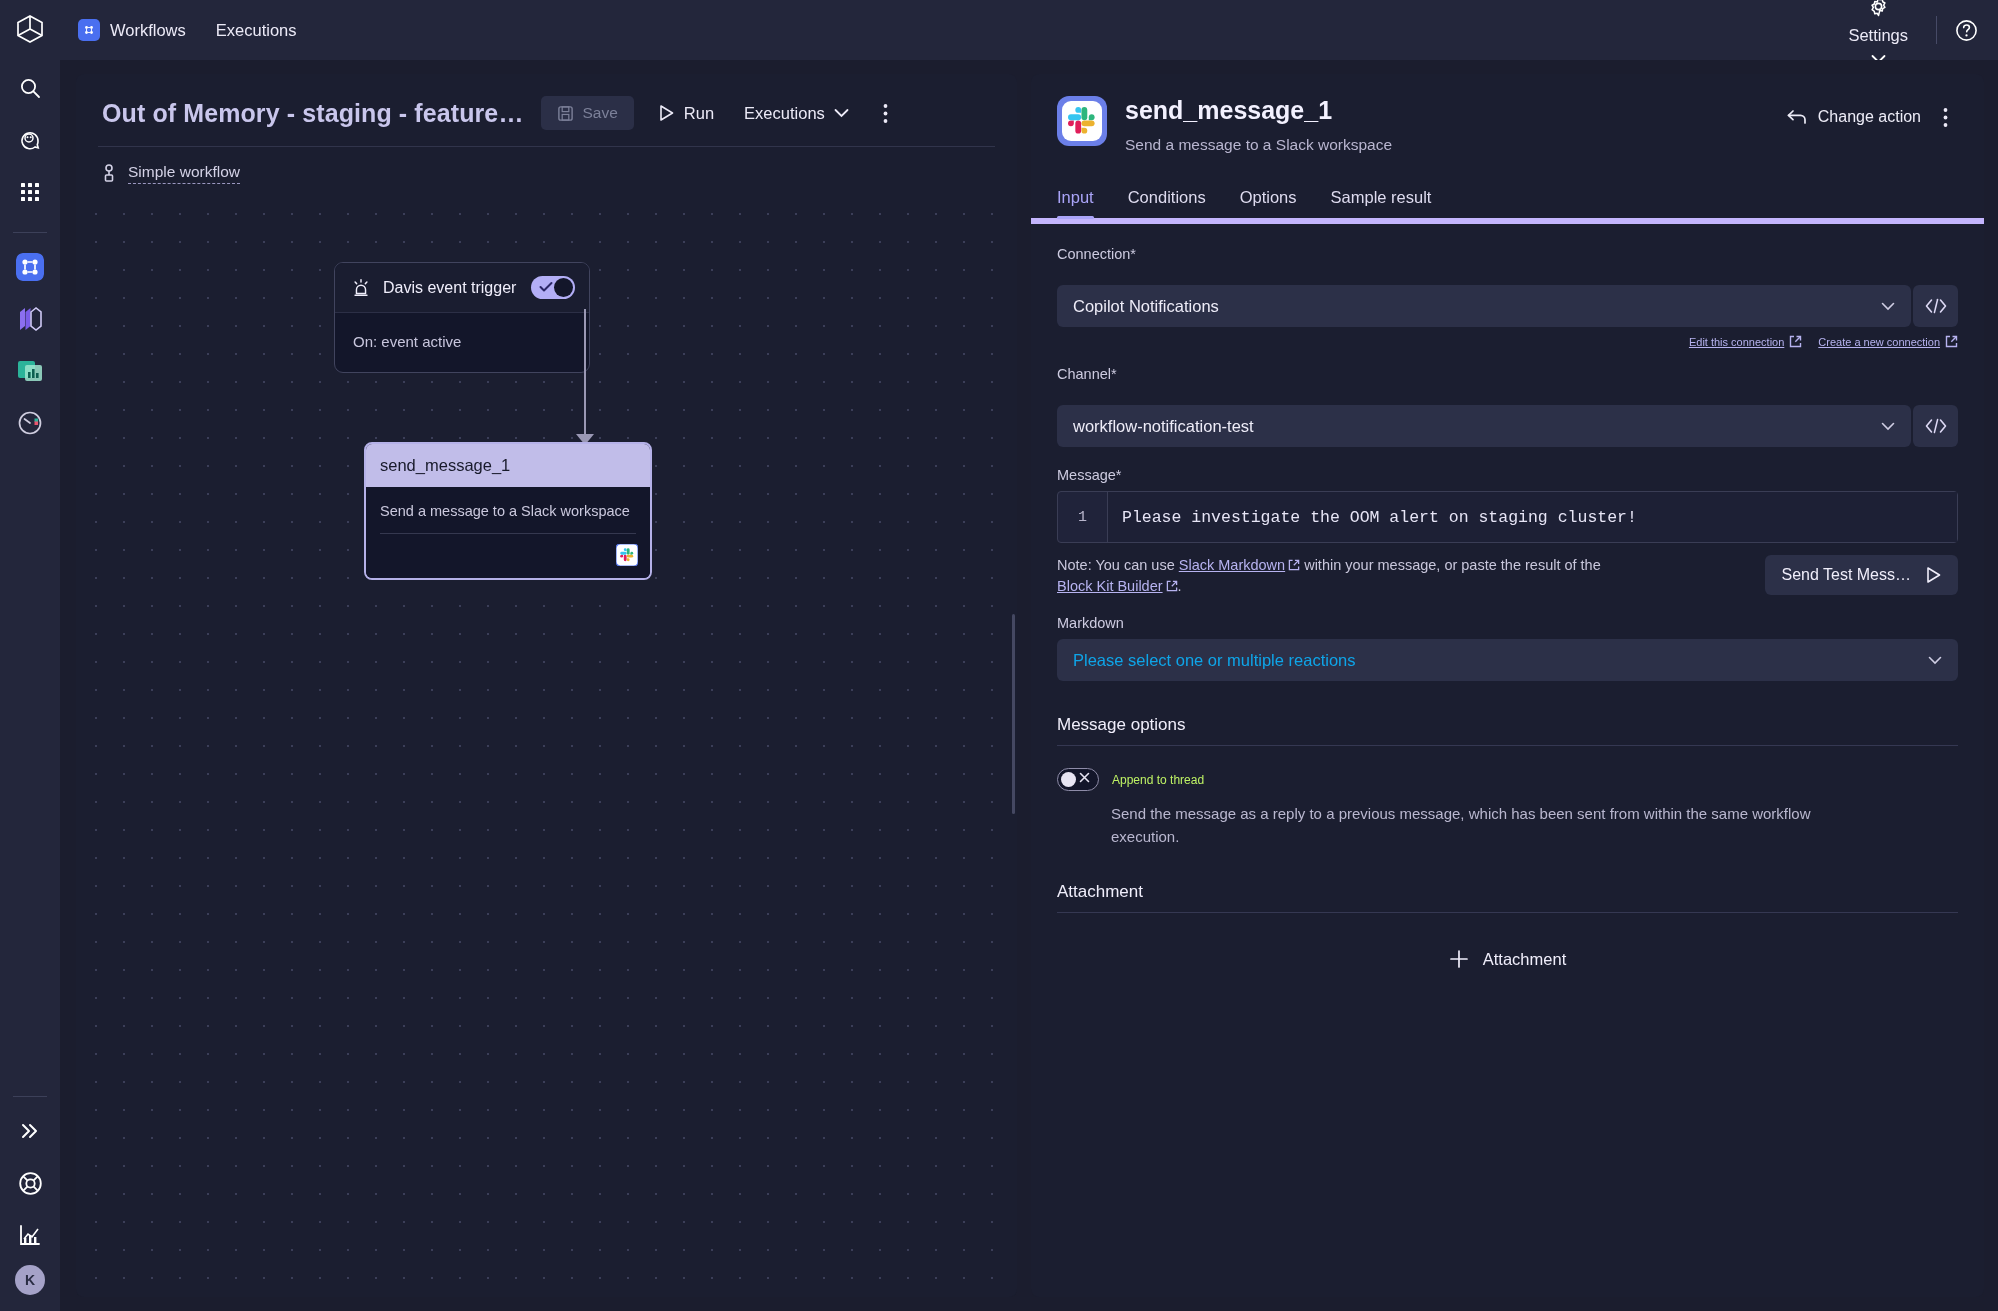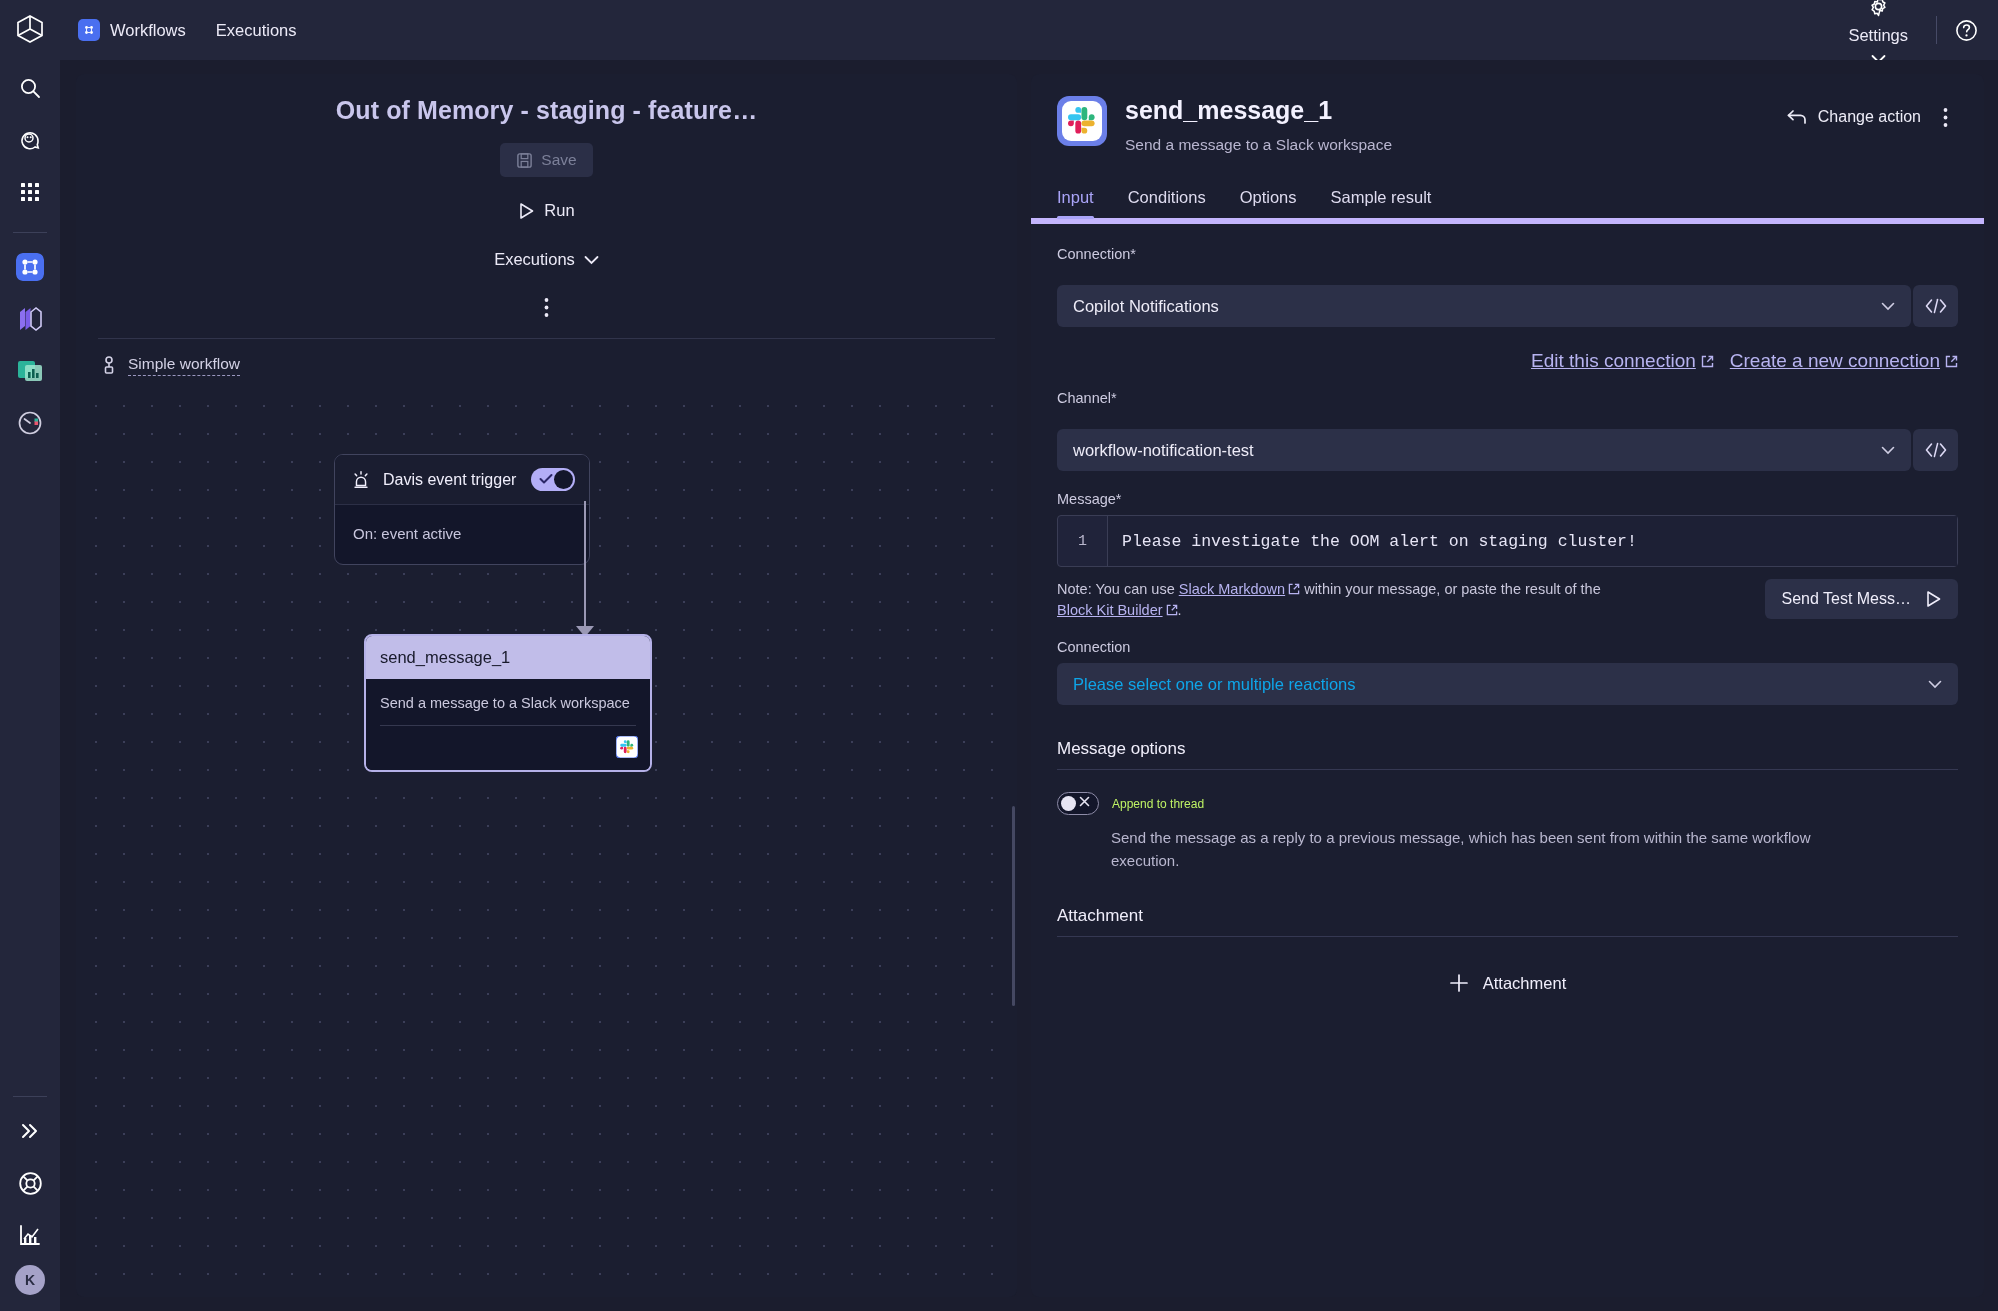--- a/index.html
+++ b/index.html
@@ -87,21 +87,20 @@
     background: #1b1e30;
     border-radius: 8px;
     display: flex; flex-direction: column;
     min-height: 0;
     position: relative;
     overflow: hidden;
   }
   .wf-header {
     display: flex; align-items: center; gap: 18px;
     padding: 22px 26px 16px 26px;
-    flex-direction: column;
   }
   .wf-title {
     font-size: 25px; font-weight: 700; color: #c9c6ec; letter-spacing: .1px;
     white-space: nowrap;
   }
   .save-btn {
     display: flex; align-items: center; gap: 8px;
     background: #2b2f47; color: #7c8099;
     border-radius: 5px; padding: 8px 16px; font-size: 15.5px;
     cursor: pointer;
@@ -234,21 +233,21 @@
   .select .caret { margin-left: auto; }
   .select.placeholder { color: #0ea5e9; }
   .code-btn {
     flex: 0 0 45px; width: 45px; height: 42px; background: #2c3048;
     border-radius: 6px; display:flex; align-items:center; justify-content:center;
     cursor: pointer; color: #ddd9f5; font-size: 15px;
     font-family: "Liberation Mono", monospace;
   }
   .links-row {
     display: flex; justify-content: flex-end; gap: 16px;
-    margin-top: 23px; font-size: 19px;
+    margin-top: 8px; font-size: 11px;
   }
   .lnk {
     color: #b7b3f0; text-decoration: underline; cursor: pointer;
     display: inline-flex; align-items: center; gap: 5px;
   }
   .block-msg { margin-top: 20px; }
   .editor {
     display: flex; background: #20233a; border: 1px solid #3a3d55; border-radius: 4px;
     height: 52px; align-items: stretch;
   }
@@ -717,21 +716,21 @@
                 <span>Send Test Mess…</span>
                 <span>
                   <svg width="17" height="18" viewBox="0 0 17 18">
                       <path d="M3 2 L14.5 9 L3 16 Z" fill="none" stroke="#f0eefb" stroke-width="1.6" stroke-linejoin="round"></path>
                     </svg>
                 </span>
               </div>
             </div>
           </div>
 
-          <div class="field-label" style="margin-top:18px">Connection</div>
+          <div class="field-label" style="margin-top:18px">Markdown</div>
           <div class="select placeholder">
             <span>Please select one or multiple reactions</span>
             <span class="caret">
               <svg width="14" height="9" viewBox="0 0 14 9">
                   <path d="M1.5 1.5 L7 7 L12.5 1.5" fill="none" stroke="#cfcde3" stroke-width="1.6" stroke-linecap="round"></path>
                 </svg>
             </span>
           </div>
 
           <div class="section-title">Message options</div>

